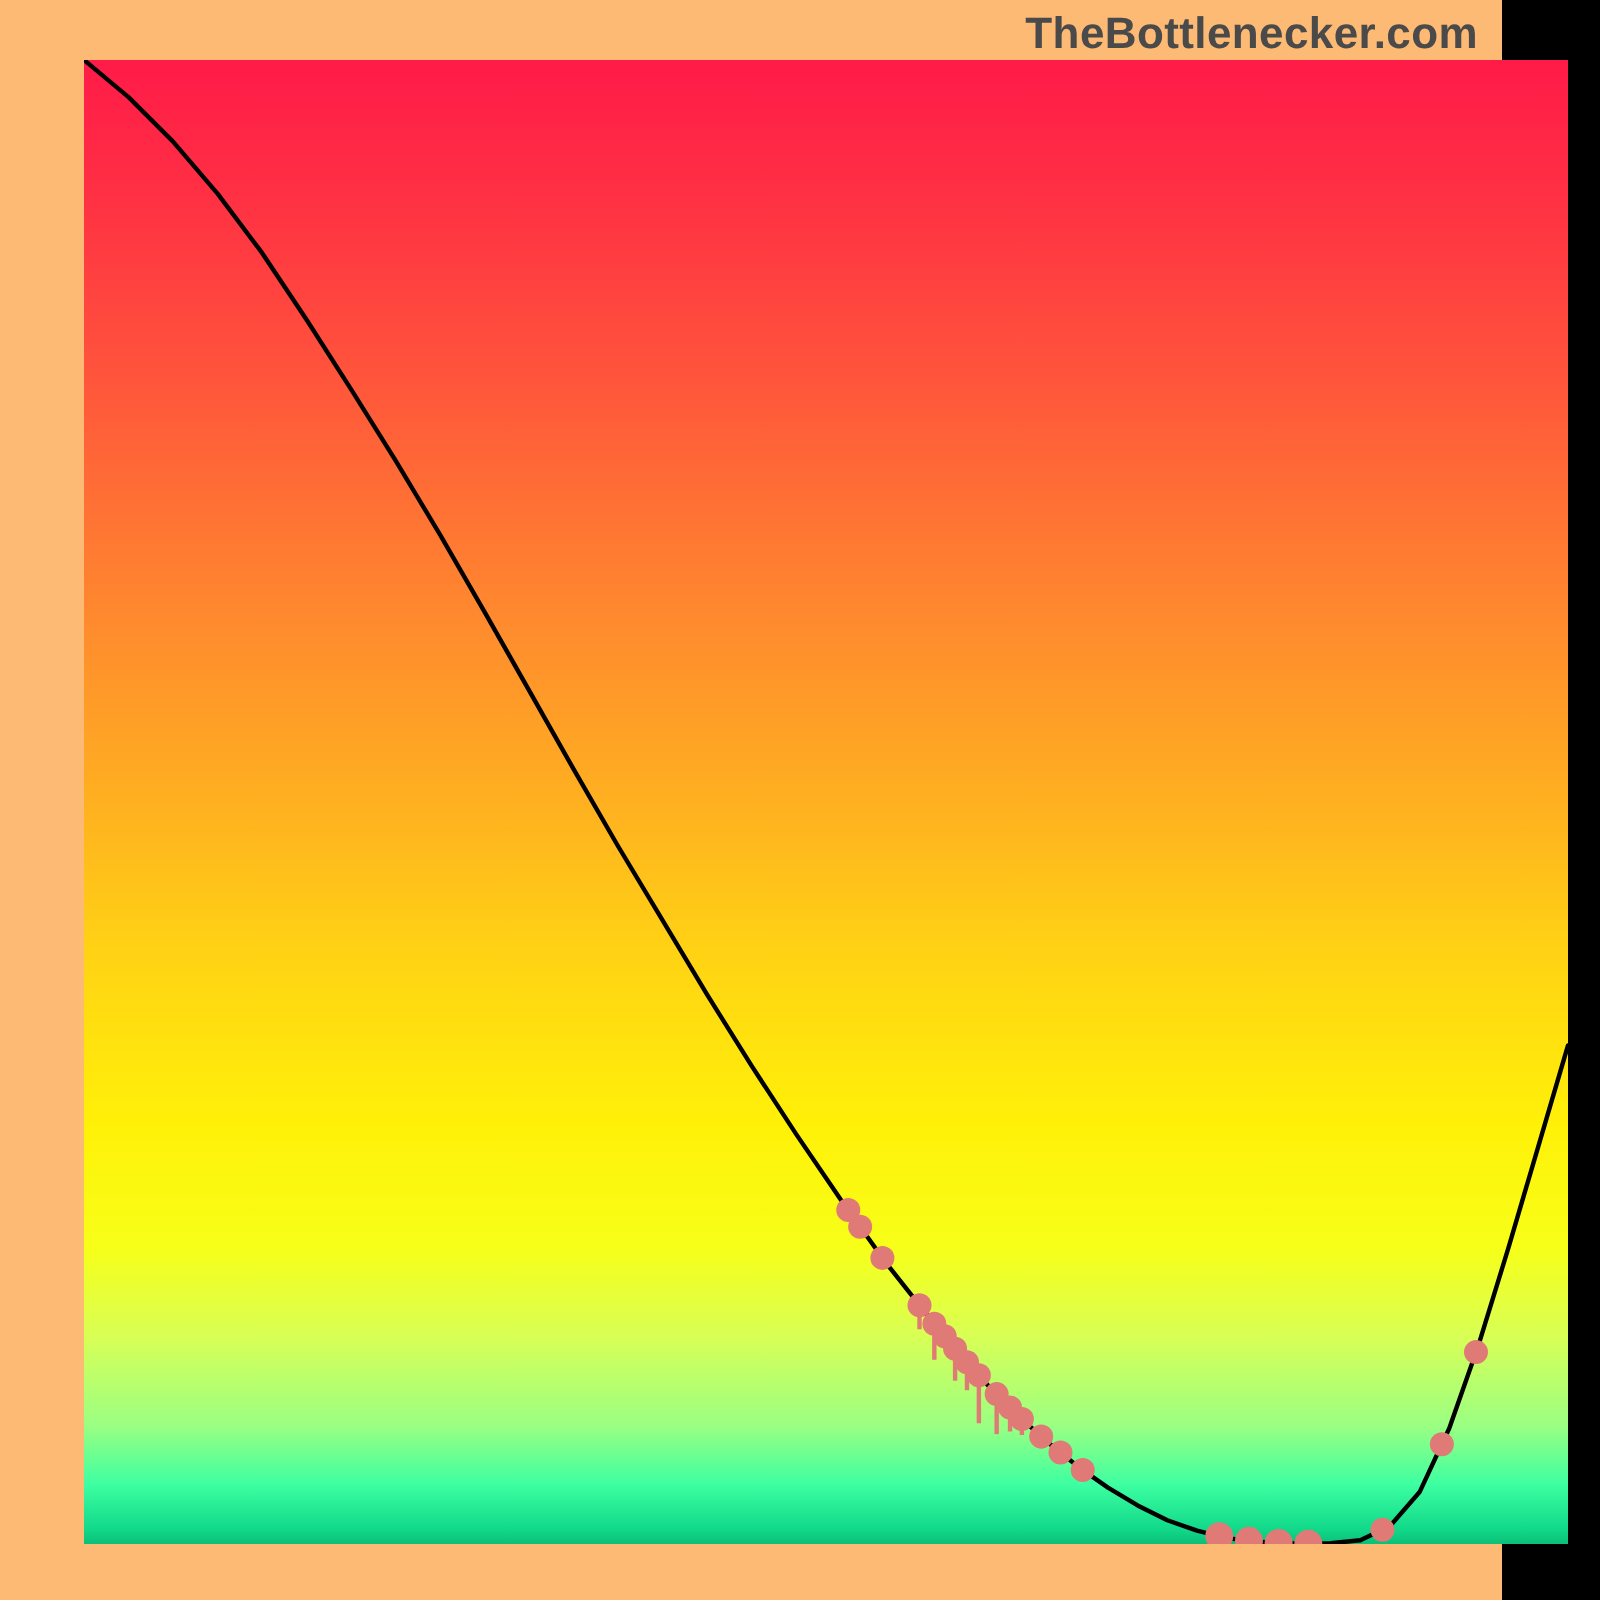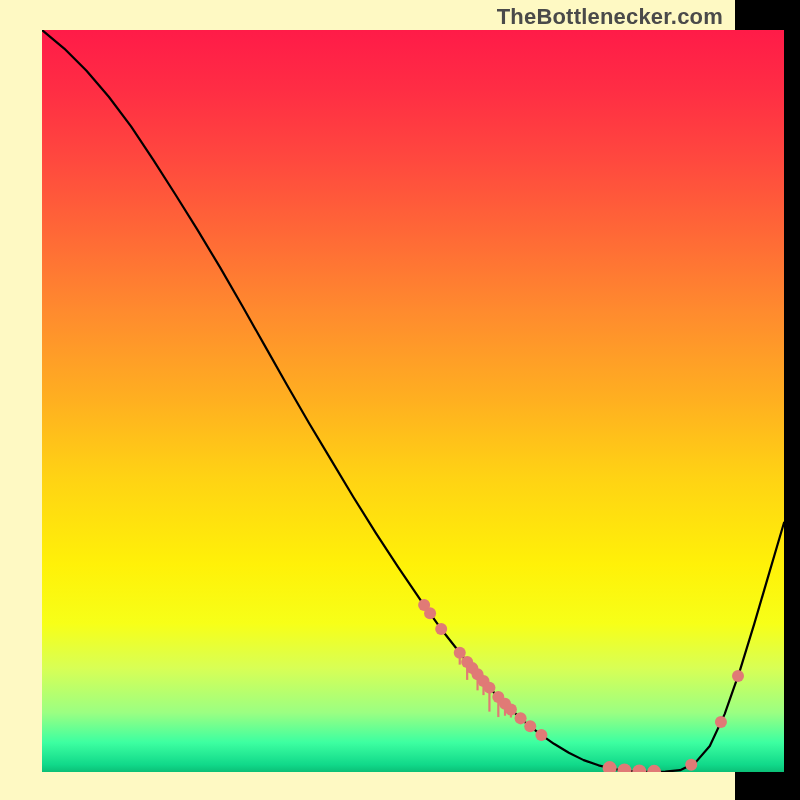--- a/index.html
+++ b/index.html
@@ -8,21 +8,22 @@
     width: 800px;
     height: 800px;
     background: #000;
     font-family: Arial, Helvetica, sans-serif;
     overflow: hidden;
   }
   .frame {
     position: relative;
     width: 735px;
     height: 800px;
-    background: #fef9c3;
+    background: #fdba74;
+    padding-left: 16px;
   }
   .watermark {
     position: absolute;
     top: 4px;
     right: 12px;
     color: #4a4a4a;
     font-size: 22px;
     font-weight: 600;
     letter-spacing: 0.2px;
     z-index: 20;

